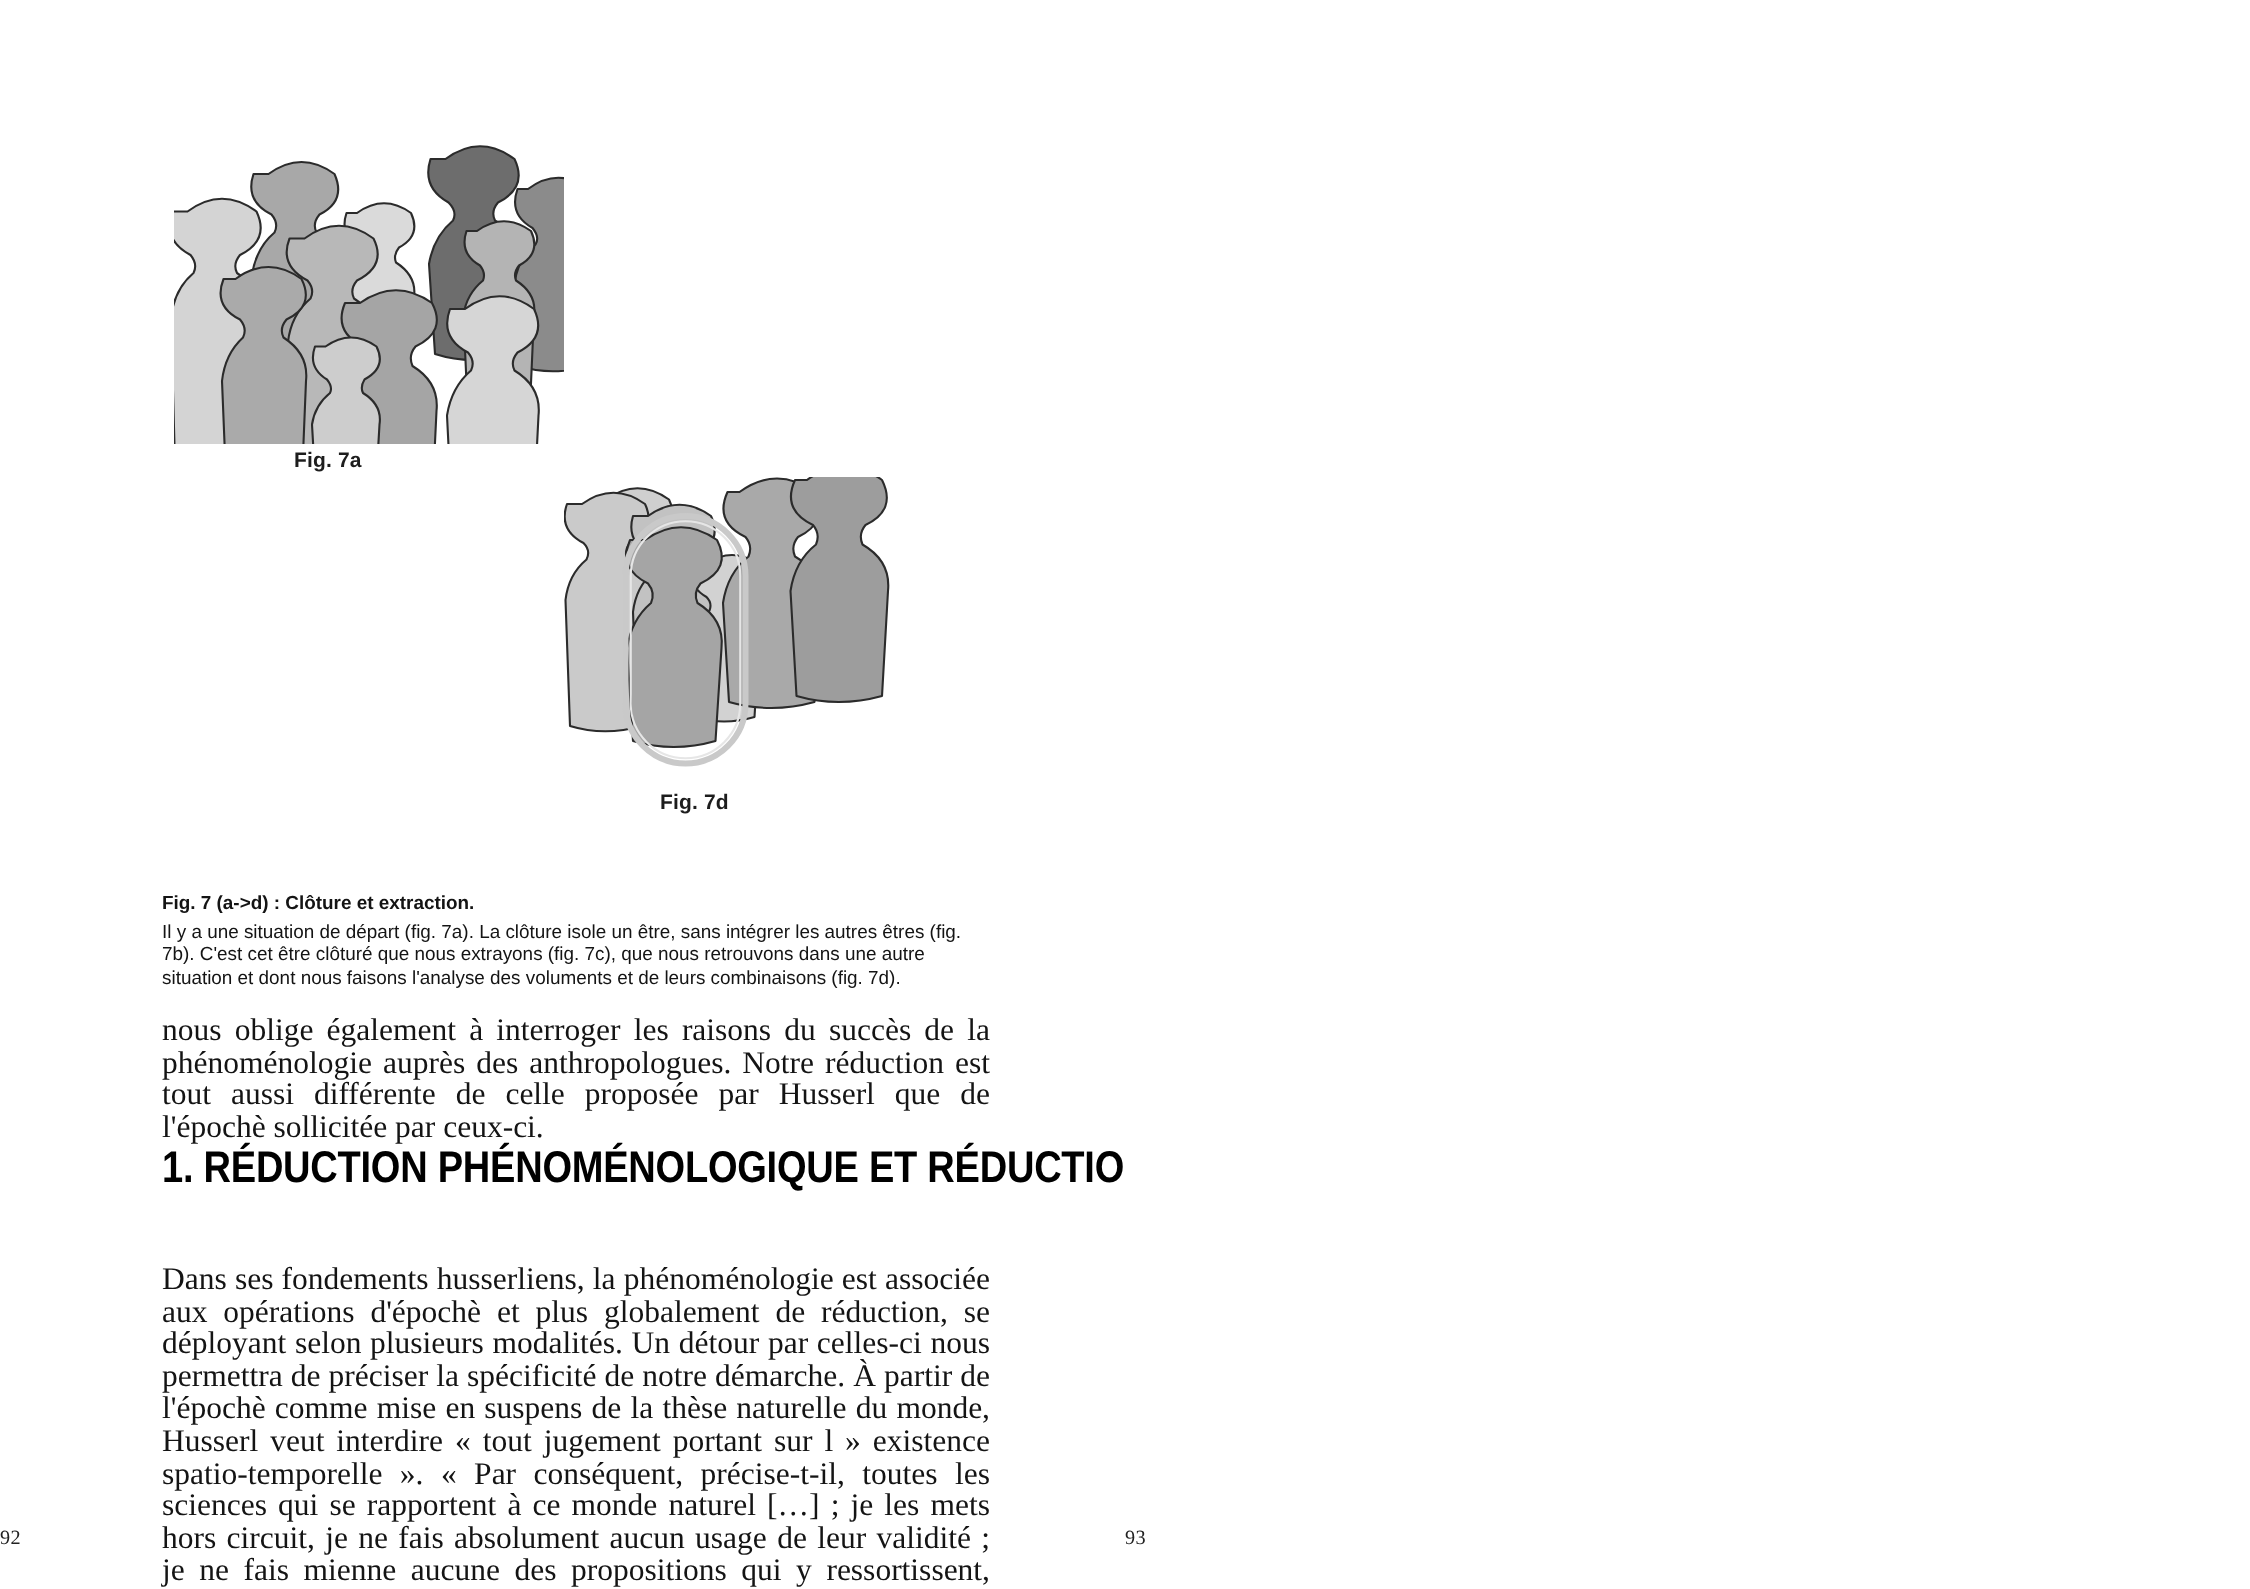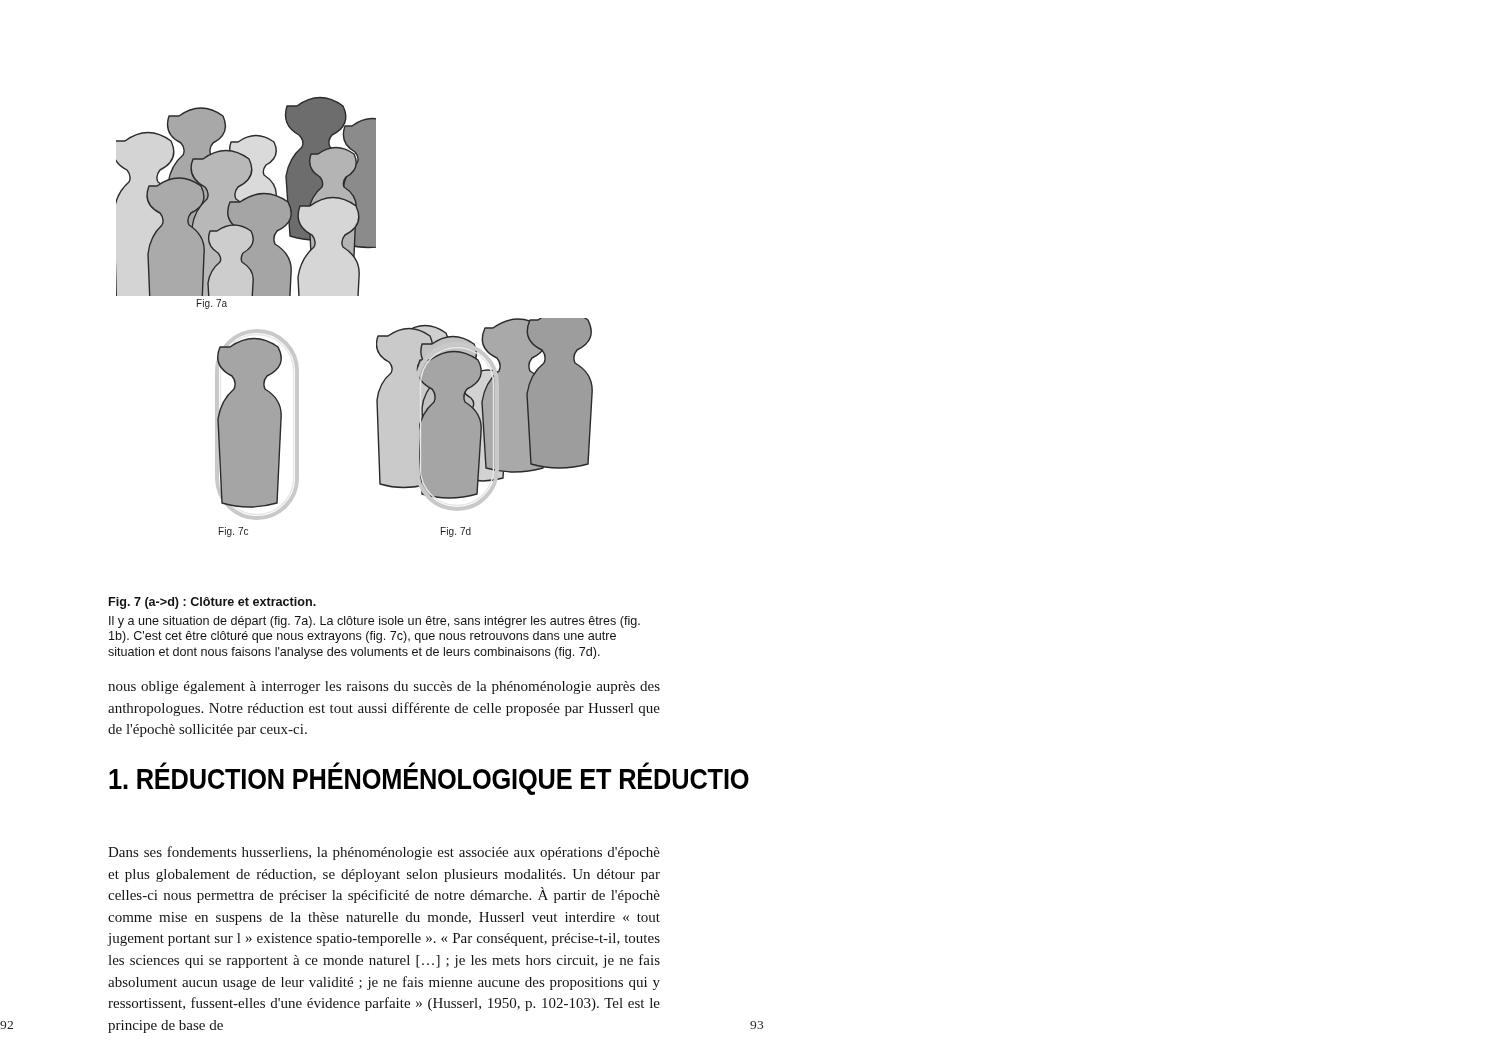--- a/index.html
+++ b/index.html
@@ -41,21 +41,21 @@
     font-family: "Liberation Serif", serif;
     font-size: 13.5px;
     color: #222;
     letter-spacing: .2px;
   }
 
   
   .col {
     position: absolute;
     font-family: "Liberation Serif", serif;
-    font-size: 15px;
+    font-size: 21px;
     line-height: 21.6px;
     text-align: justify;
     text-justify: inter-word;
     hyphens: manual;
     color: #141414;
   }
   .col-left  { left: 108px; top: 0; width: 552px; }
 
   .col p { margin: 0; }
 
@@ -84,23 +84,24 @@
     position: relative;
     width: 552px;
     height: 512px;
   }
   .fig-cell {
     position: absolute;
   }
   .fig-label {
     position: absolute;
     font-family: "Liberation Sans", sans-serif;
-    font-size: 10px;
+    font-size: 14px;
     color: #1d1d1d;
     letter-spacing: .1px;
+    font-weight: bold;
   }
 
   .caption {
     position: absolute;
     left: 108px;
     top: 594px;
     width: 552px;
     font-family: "Liberation Sans", sans-serif;
     color: #141414;
   }
@@ -145,30 +146,20 @@
 
               <path d="M9 95 q23 -17 46 0 q9 19 -11 29 q-5 6 -2 12 q17 11 15 30 l-4 110 q-27 8 -52 0 l-3 -110 q2 -19 15 -30 q3 -6 -2 -12 q-19 -10 -12 -29 Z" fill="#d4d4d4"></path>
               <path d="M41 140 q22 -16 44 0 q9 18 -10 27 q-5 6 -2 12 q17 11 15 29 l-3 74 q-26 7 -50 0 l-3 -74 q2 -18 14 -29 q3 -6 -2 -12 q-18 -9 -11 -27 Z" fill="#aaaaaa"></path>
               <path d="M101 185 q17 -12 34 0 q7 14 -8 22 q-3 5 -1 9 q13 8 11 21 l-3 52 q-21 6 -39 0 l-3 -52 q2 -13 12 -21 q2 -4 -2 -9 q-13 -8 -8 -22 Z" fill="#cdcdcd"></path>
             </g>
           </svg>
           <div class="fig-label" style="left:80px; top:252px;">Fig. 7a</div>
         </div>
 
 
-        <div class="fig-cell" style="left:88px; top:278px;">
-          <svg width="140" height="200" viewBox="0 0 140 200">
-            <g>
-              <rect x="21" y="7" width="80" height="187" rx="40" ry="40" fill="none" stroke="#c9c9c9" stroke-width="4"></rect>
-              <rect x="24.5" y="10.5" width="73" height="180" rx="36.5" ry="36.5" fill="none" stroke="#e6e6e6" stroke-width="1.4"></rect>
-            </g>
-            <path d="M34 23 q24 -17 48 0 q10 19 -11 29 q-5 6 -2 13 q18 11 16 30 l-4 84 q-28 8 -55 0 l-4 -84 q3 -19 16 -30 q3 -7 -2 -13 q-20 -10 -12 -29 Z" fill="#a5a5a5" stroke="#2b2b2b" stroke-width="1.4" stroke-linejoin="round"></path>
-          </svg>
-          <div class="fig-label" style="left:22px; top:202px;">Fig. 7c</div>
-        </div>
 
         <div class="fig-cell" style="left:268px; top:272px;">
           <svg width="230" height="206" viewBox="0 0 230 206">
             <g stroke="#2b2b2b" stroke-width="1.4" stroke-linejoin="round">
               <path d="M36 12 q21 -15 42 0 q8 17 -10 26 q-4 5 -2 11 q16 10 14 27 l-3 48 q-25 7 -48 0 l-3 -48 q2 -17 14 -27 q3 -6 -2 -11 q-17 -9 -12 -26 Z" fill="#cfcfcf" transform="translate(-8,3)"></path>
               <path d="M12 18 q21 -15 42 0 q8 17 -10 26 q-4 5 -2 11 q16 10 14 27 l-4 84 q-25 7 -48 0 l-3 -84 q2 -17 14 -27 q3 -6 -2 -11 q-17 -9 -11 -26 Z" fill="#cacaca"></path>
               <path d="M56 26 q21 -15 42 0 q8 17 -10 26 q-4 5 -2 11 q16 10 14 27 l-3 76 q-25 7 -48 0 l-3 -76 q2 -17 14 -27 q3 -6 -2 -11 q-17 -9 -12 -26 Z" fill="#c2c2c2"></path>
               <path d="M95 58 q17 -12 34 0 q7 14 -8 22 q-4 4 -2 9 q13 8 11 21 l-3 50 q-21 6 -39 0 l-3 -50 q2 -13 12 -21 q2 -5 -2 -9 q-14 -8 -8 -22 Z" fill="#d2d2d2"></path>
               <path d="M117 10 q25 -18 50 0 q10 20 -11 30 q-5 6 -2 13 q19 11 17 31 l-4 66 q-29 8 -57 0 l-4 -66 q3 -20 17 -31 q3 -7 -2 -13 q-21 -10 -12 -30 Z" fill="#a9a9a9"></path>
               <path d="M162 2 q25 -18 50 0 q10 20 -11 30 q-5 6 -2 13 q19 11 17 31 l-4 70 q-29 8 -57 0 l-4 -70 q3 -20 17 -31 q3 -7 -2 -13 q-21 -10 -12 -30 Z" fill="#9d9d9d"></path>
@@ -180,21 +171,21 @@
             </g>
           </svg>
           <div class="fig-label" style="left:64px; top:208px;text-align:right;">Fig. 7d</div>
         </div>
 
       </div>
     </div>
 
     <div class="caption">
       <p class="cap-title">Fig. 7 (a-&gt;d) : Clôture et extraction.</p>
-      <p class="cap-body">Il y a une situation de départ (fig. 7a). La clôture isole un être, sans intégrer les autres êtres (fig. 1b). C'est cet être clôturé que nous extrayons (fig. 7c), que nous retrouvons dans une autre situation et dont nous faisons l'analyse des voluments et de leurs combinaisons (fig. 7d).</p>
+      <p class="cap-body">Il y a une situation de départ (fig. 7a). La clôture isole un être, sans intégrer les autres êtres (fig. 7b). C'est cet être clôturé que nous extrayons (fig. 7c), que nous retrouvons dans une autre situation et dont nous faisons l'analyse des voluments et de leurs combinaisons (fig. 7d).</p>
     </div>
 
     <div class="col col-left" style="top:676px;">
       <p>nous oblige également à interroger les raisons du succès de la phénoménologie auprès des anthropologues. Notre réduction est tout aussi différente de celle proposée par Husserl que de l'épochè sollicitée par ceux-ci.</p>
     </div>
 
     <div style="position:absolute; left:108px; top:762px; width:620px;">
       <h1 class="section-title">1. RÉDUCTION PHÉNOMÉNOLOGIQUE ET RÉDUCTION EXISTENTIALE</h1>
     </div>
 

